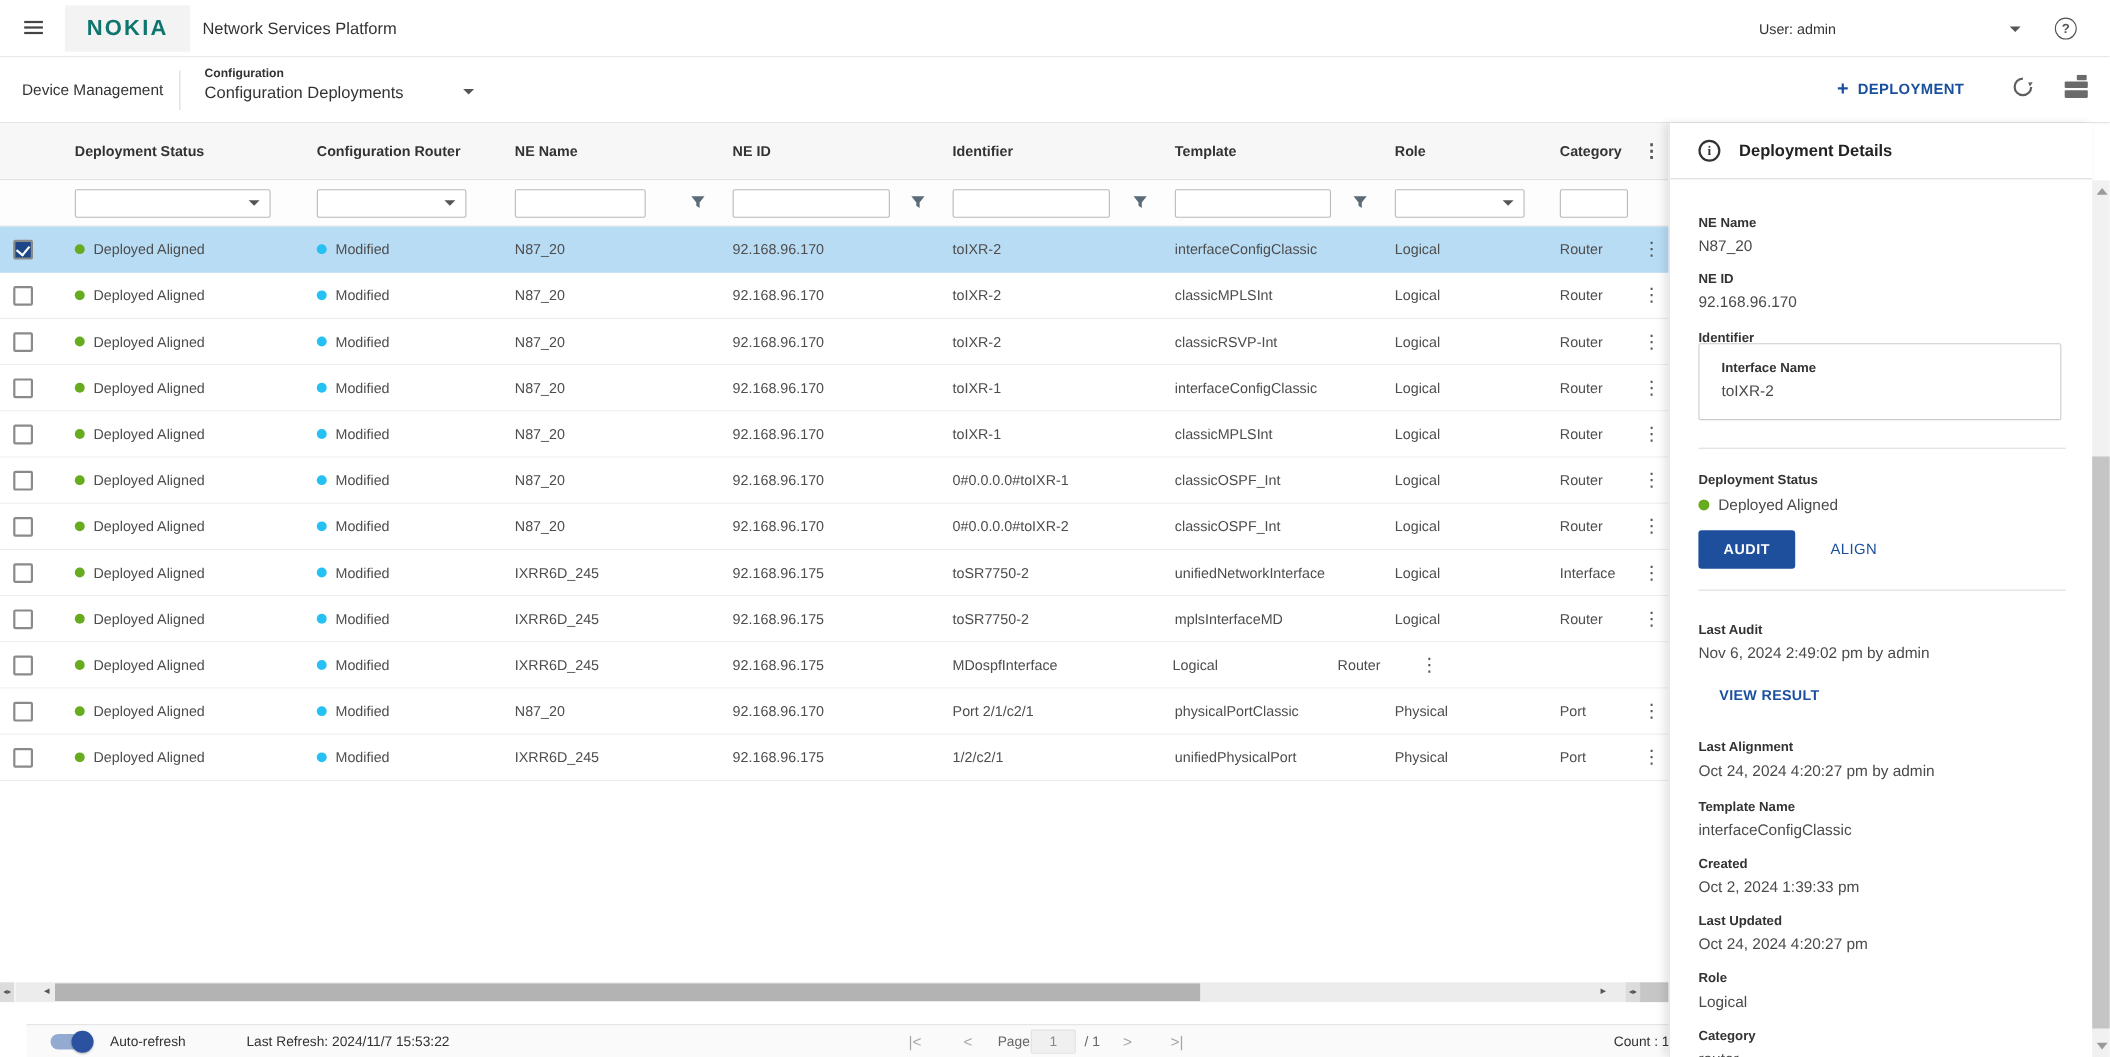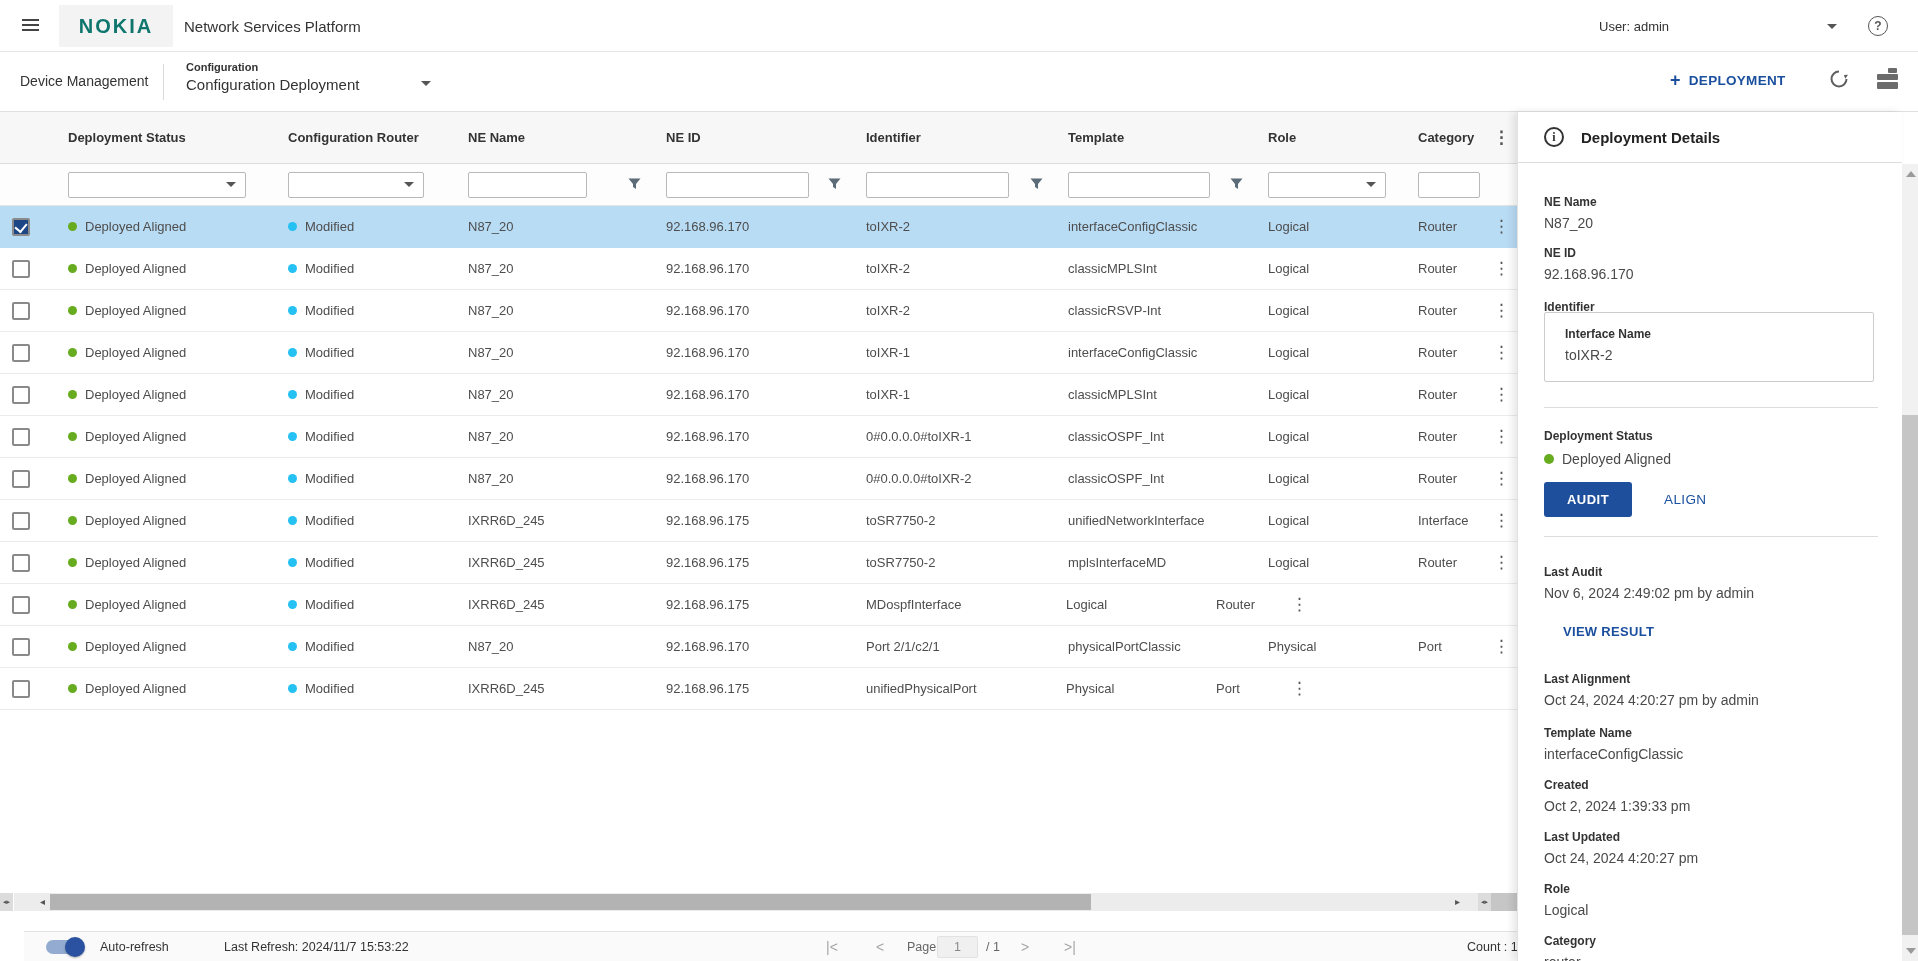--- a/index.html
+++ b/index.html
@@ -172,21 +172,21 @@
     <div class="user-menu">User: admin</div>
     <span class="caret user-caret"></span>
     <div class="help-btn">?</div>
   </header>
 
   <div class="toolbar">
     <div class="context">Device Management</div>
     <div class="tb-divider"></div>
     <div class="view-group">
       <div class="grp">Configuration</div>
-      <div class="view">Configuration Deployment</div>
+      <div class="view">Configuration Deployments</div>
     </div>
     <span class="caret view-caret"></span>
     <div class="add-btn">
       <span class="plus">+</span>
       <span>DEPLOYMENT</span>
     </div>
     <div class="icon-btn refresh-btn">
       <svg width="22" height="22" viewBox="0 0 22 22">
         <path d="M11 3.5a7.5 7.5 0 1 0 7.5 7.5" fill="none" stroke="#5f5f5f" stroke-width="2"></path>
         <path d="M18.5 11 L15.2 9 L18.5 6.4 Z" fill="#5f5f5f" transform="rotate(35 18.5 9)"></path>
@@ -657,20 +657,23 @@
     <div class="cell col-conf">
       <span class="dot dot-cyan"></span>
       <span class="cv v-conf">Modified</span>
     </div>
     <div class="cell col-nename">
               <span class="cv v-nename">IXRR6D_245</span>
             </div>
     <div class="cell col-neid">
               <span class="cv v-neid">92.168.96.175</span>
             </div>
+    <div class="cell col-ident">
+              <span class="cv v-ident">1/2/c2/1</span>
+            </div>
     <div class="cell col-tmpl">
               <span class="cv v-tmpl">unifiedPhysicalPort</span>
             </div>
     <div class="cell col-role">
               <span class="cv v-role">Physical</span>
             </div>
     <div class="cell col-cat">
               <span class="cv v-cat">Port</span>
             </div>
     <div class="cell col-menu">

